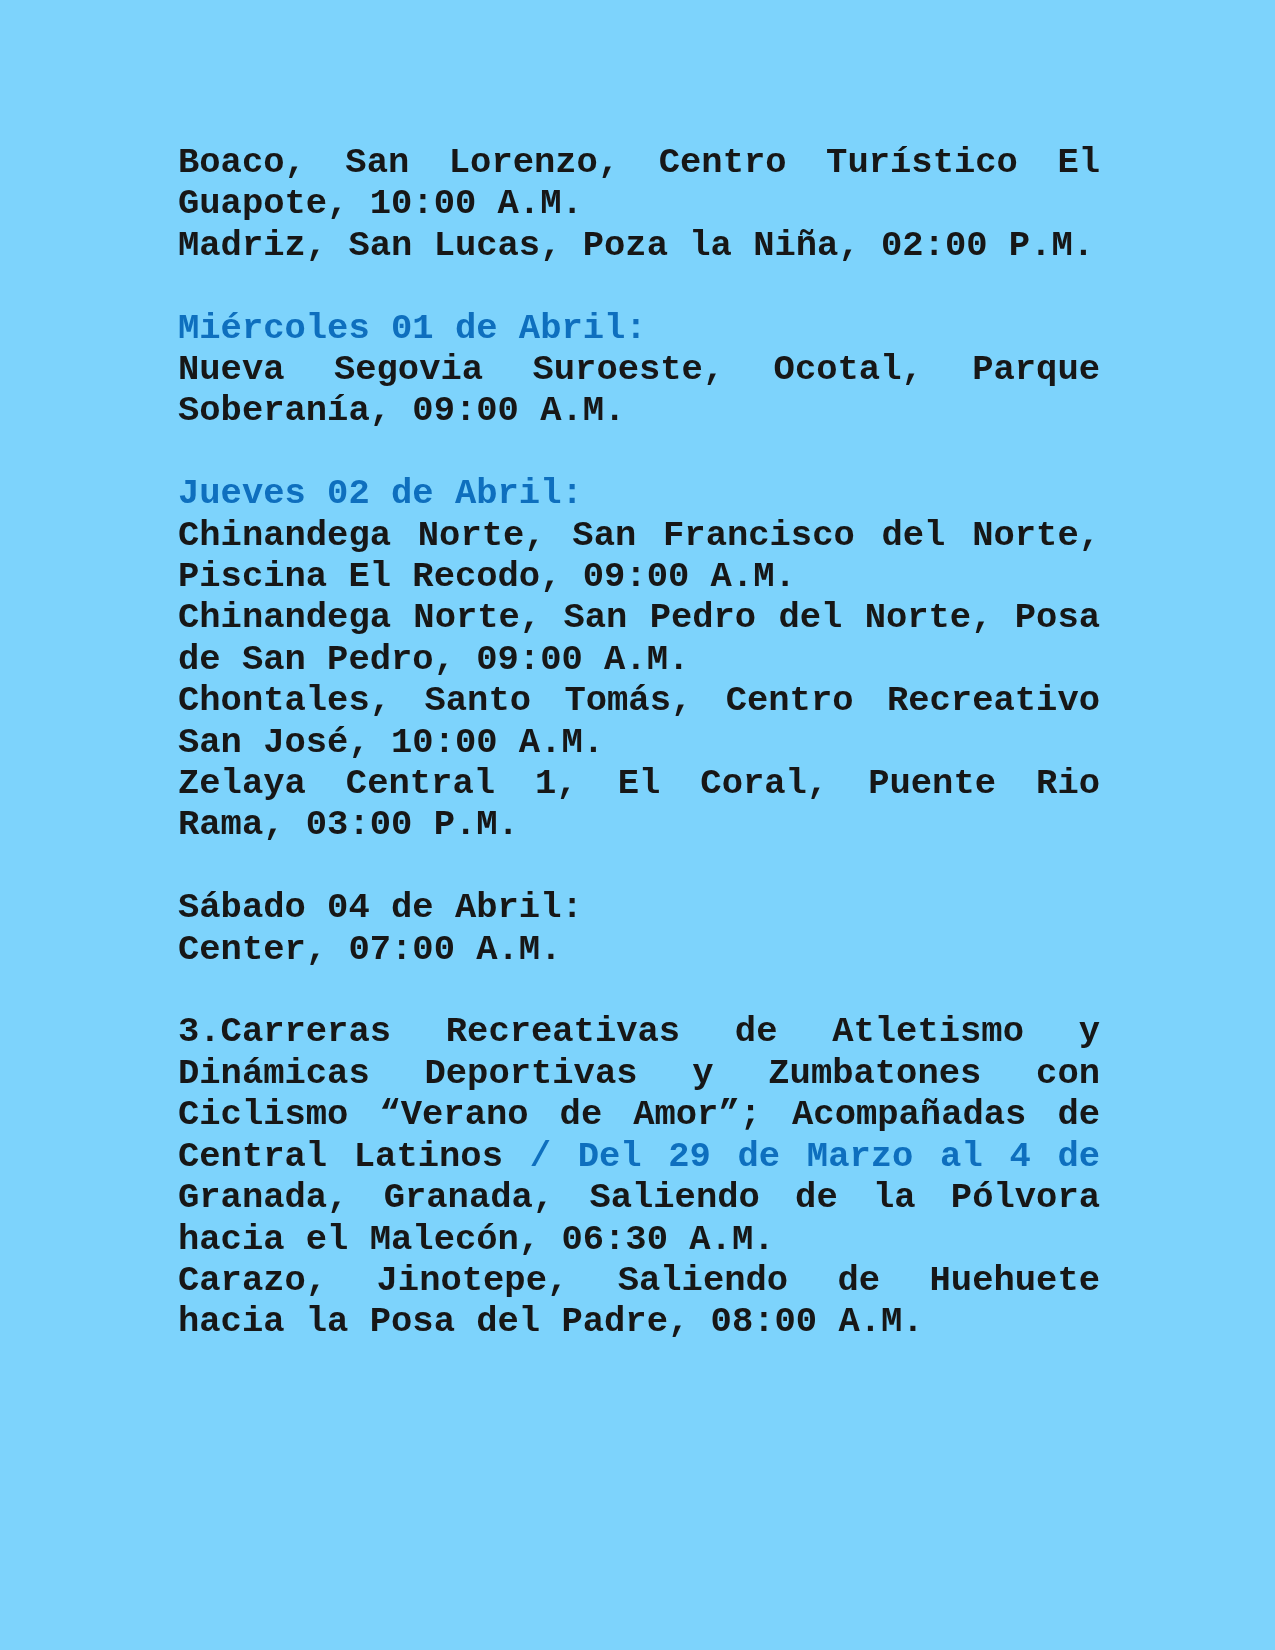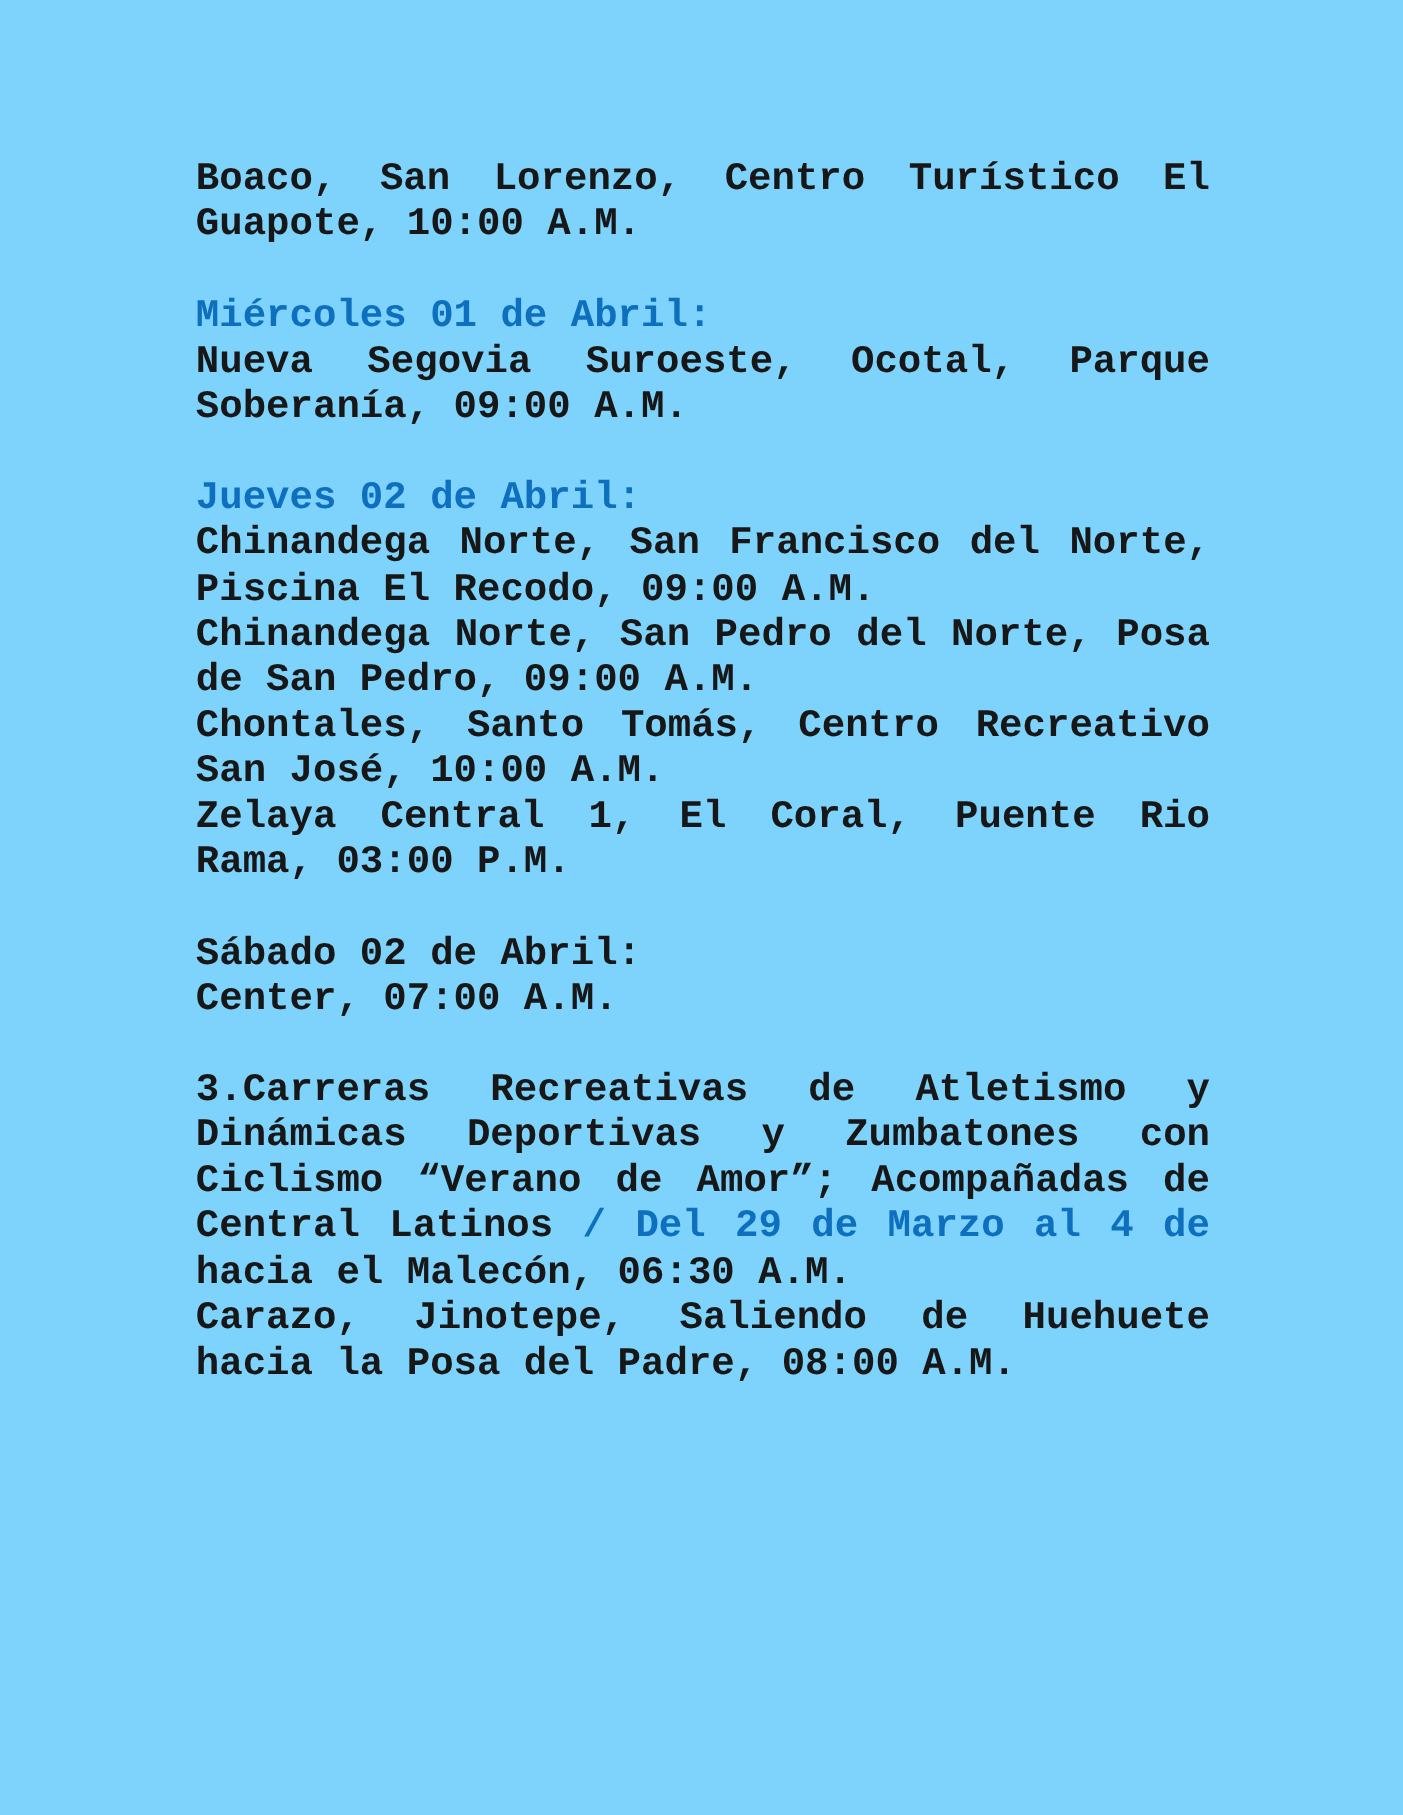--- a/index.html
+++ b/index.html
@@ -39,44 +39,46 @@
   }
 </style>
 </head>
 <body>
 
 <div class="page">
   <div class="textblock">
 
     <div class="line j">Boaco, San Lorenzo, Centro Turístico El</div>
     <div class="line">Guapote, 10:00 A.M.</div>
+    <div class="line">Madriz, San Lucas, Poza la Niña, 02:00 P.M.</div>
     <div class="line"></div>
 
     <div class="line blue">Miércoles 01 de Abril:</div>
     <div class="line j">Nueva Segovia Suroeste, Ocotal, Parque</div>
     <div class="line">Soberanía, 09:00 A.M.</div>
     <div class="line"></div>
 
     <div class="line blue">Jueves 02 de Abril:</div>
     <div class="line j">Chinandega Norte, San Francisco del Norte,</div>
     <div class="line">Piscina El Recodo, 09:00 A.M.</div>
     <div class="line j">Chinandega Norte, San Pedro del Norte, Posa</div>
     <div class="line">de San Pedro, 09:00 A.M.</div>
     <div class="line j">Chontales, Santo Tomás, Centro Recreativo</div>
     <div class="line">San José, 10:00 A.M.</div>
     <div class="line j">Zelaya Central 1, El Coral, Puente Rio</div>
     <div class="line">Rama, 03:00 P.M.</div>
     <div class="line"></div>
 
-    <div class="line">Sábado 02 de Abril:</div>
+    <div class="line">Sábado 04 de Abril:</div>
     <div class="line">Center, 07:00 A.M.</div>
     <div class="line"></div>
 
     <div class="line j">3.Carreras Recreativas de Atletismo y</div>
     <div class="line j">Dinámicas Deportivas y Zumbatones con</div>
     <div class="line j">Ciclismo “Verano de Amor”; Acompañadas de</div>
     <div class="line j"><span>Central Latinos</span> <span class="blue">/ Del 29 de Marzo al 4 de</span></div>
+    <div class="line j">Granada, Granada, Saliendo de la Pólvora</div>
     <div class="line">hacia el Malecón, 06:30 A.M.</div>
     <div class="line j">Carazo, Jinotepe, Saliendo de Huehuete</div>
     <div class="line">hacia la Posa del Padre, 08:00 A.M.</div>
 
   </div>
 </div>
 
 </body></html>

